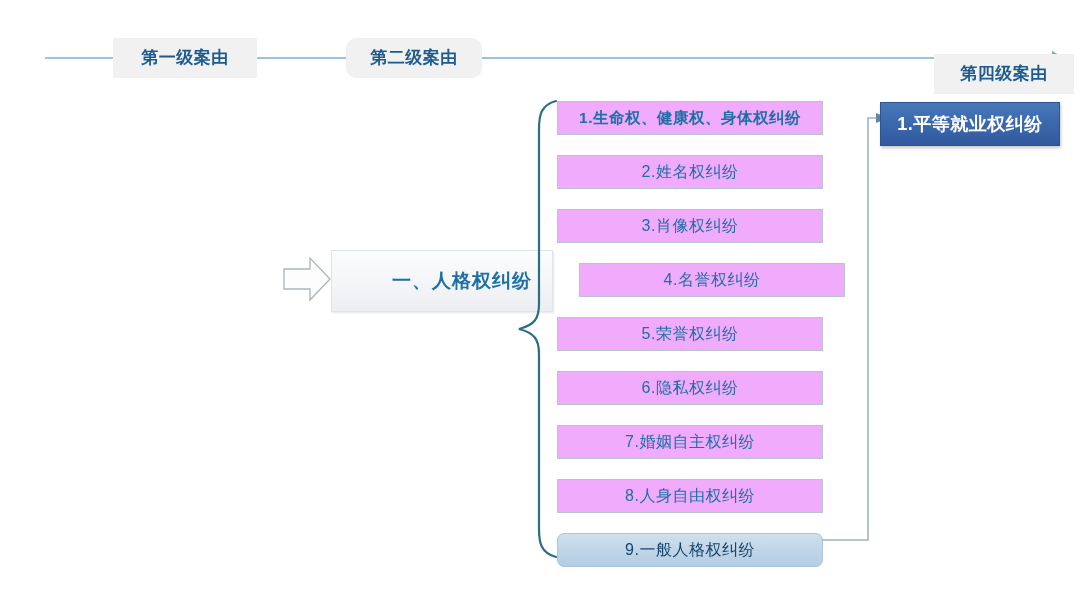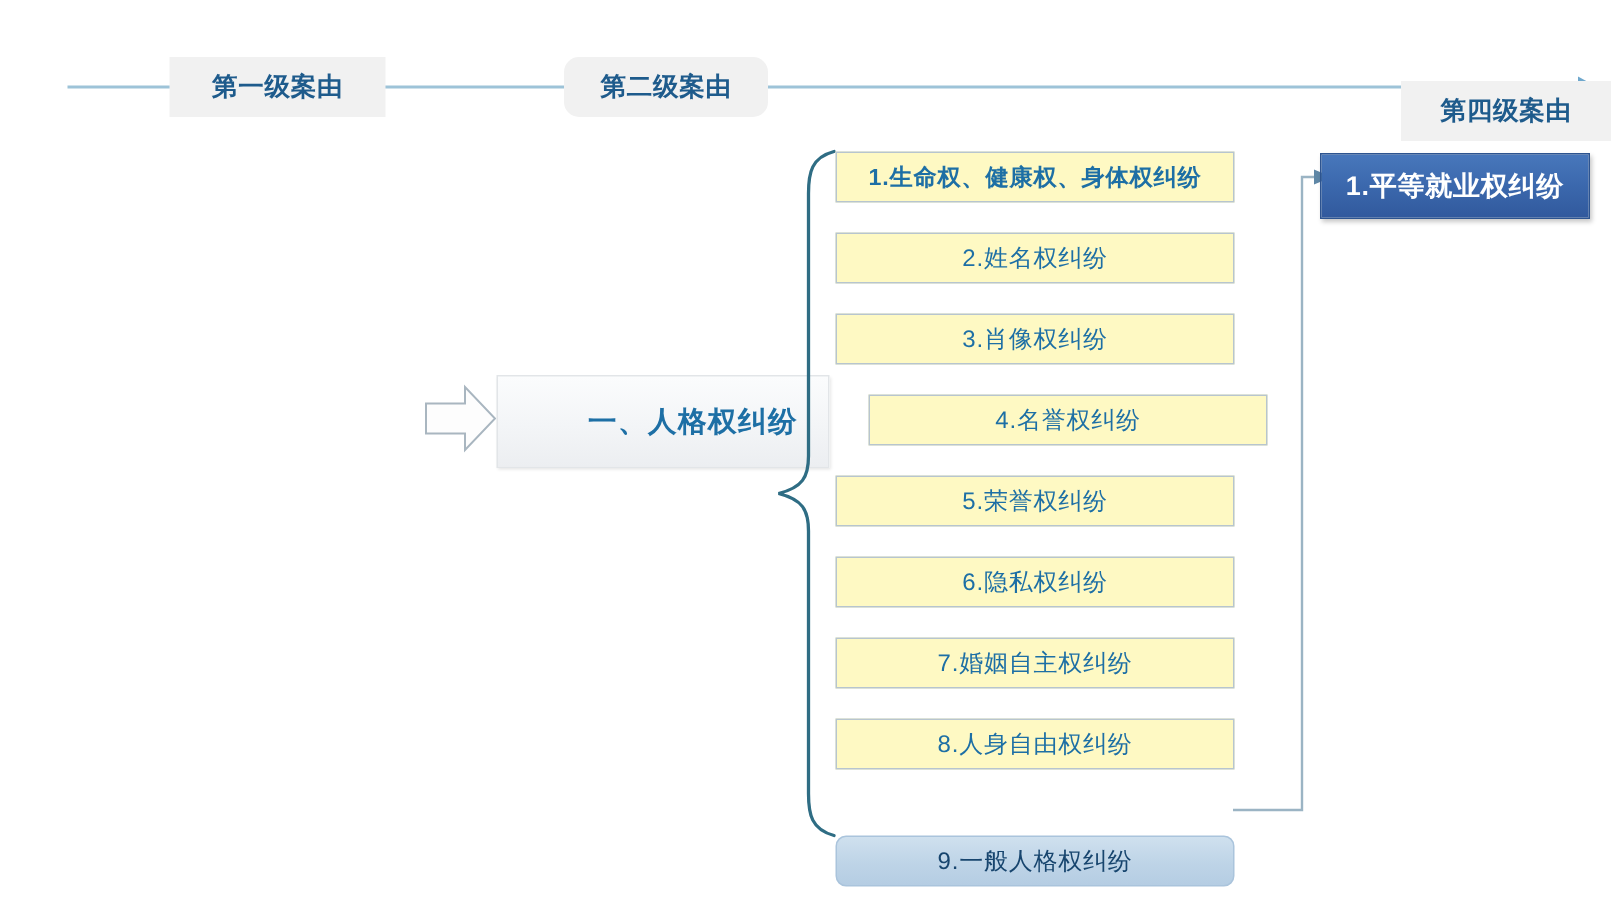--- a/index.html
+++ b/index.html
@@ -48,21 +48,21 @@
     background: #f1f1f1;
     color: #1e5b8c;
     font-weight: bold;
     font-size: 17px;
     text-align: center;
     letter-spacing: 0.5px;
     white-space: nowrap;
     padding: 0 9px;
   }
   #hl0 { left: 113px;  width: 126px; }
-  #hl1 { left: 376px;  width: 118px; border-radius: 10px; }
+  #hl1 { left: 346px;  width: 118px; border-radius: 10px; }
   #hl2 { left: 616px;  width: 122px; }
   #hl3 { left: 934px;  width: 122px; margin-top: 16px; }
 
   
   .box-l1 {
     position: absolute;
     left: 90px;
     top: 242px;
     width: 184px;
     height: 74px;
@@ -118,21 +118,21 @@
     height: 462px;
     pointer-events: none;
   }
 
   
   .l3-item {
     position: absolute;
     left: 557px;
     width: 266px;
     height: 34px;
-    background: #fef9c3;
+    background: #f0abfc;
     border: 1px solid #b7c5cf;
     display: flex;
     align-items: center;
     justify-content: center;
     color: #1d6fa5;
     font-size: 16px;
     letter-spacing: 0.5px;
     box-sizing: border-box;
     white-space: nowrap;
   }
@@ -203,21 +203,21 @@
 
   <div id="l3-list">
       <div class="l3-item bold-first" style="top: 101px;">1.生命权、健康权、身体权纠纷</div>
       <div class="l3-item" style="top: 155px;">2.姓名权纠纷</div>
       <div class="l3-item" style="top: 209px;">3.肖像权纠纷</div>
       <div class="l3-item" style="top: 263px; margin-left: 22px;">4.名誉权纠纷</div>
       <div class="l3-item" style="top: 317px;">5.荣誉权纠纷</div>
       <div class="l3-item" style="top: 371px;">6.隐私权纠纷</div>
       <div class="l3-item" style="top: 425px;">7.婚姻自主权纠纷</div>
       <div class="l3-item" style="top: 479px;">8.人身自由权纠纷</div>
-      <div class="l3-item active" style="top: 533px; margin-top: 24px;">9.一般人格权纠纷</div>
+      <div class="l3-item active" style="top: 533px;">9.一般人格权纠纷</div>
     </div>
 
   <svg class="connector" viewBox="0 0 70 460">
     <path d="M2 440 L48 440 L48 18 L58 18" fill="none" stroke="#9bb4c4" stroke-width="1.6"></path>
     <polygon points="56,13 68,18 56,23" fill="#5f87a6"></polygon>
   </svg>
 
   <div class="box-l4">
     <span>1.平等就业权纠纷</span>
   </div>

